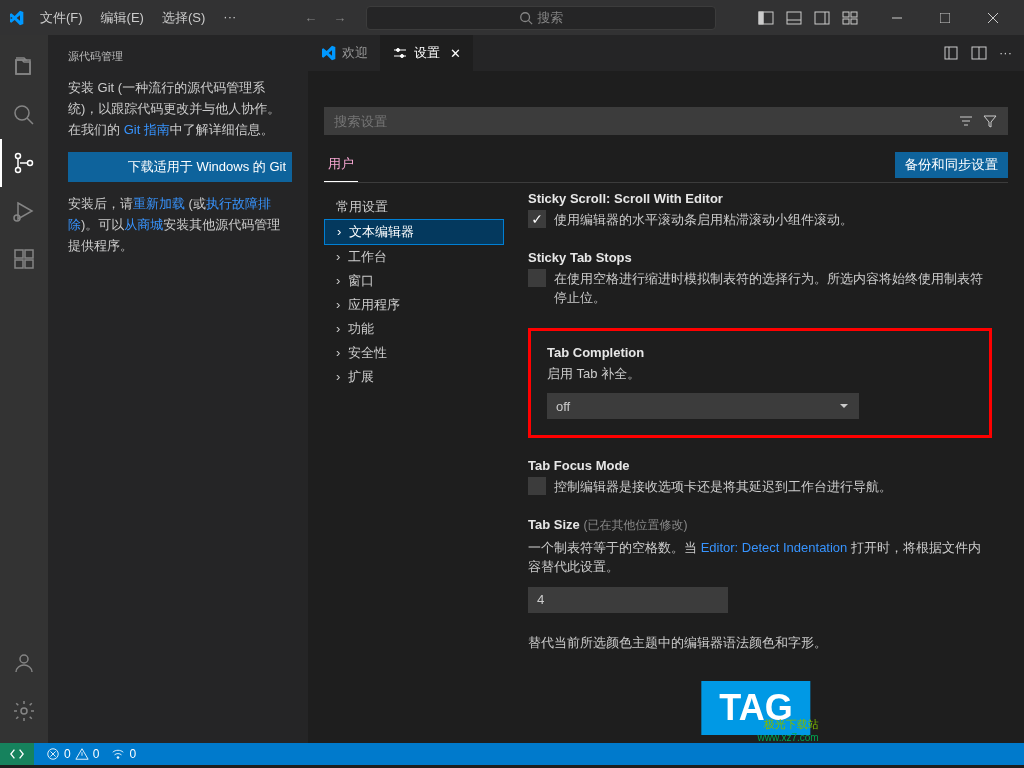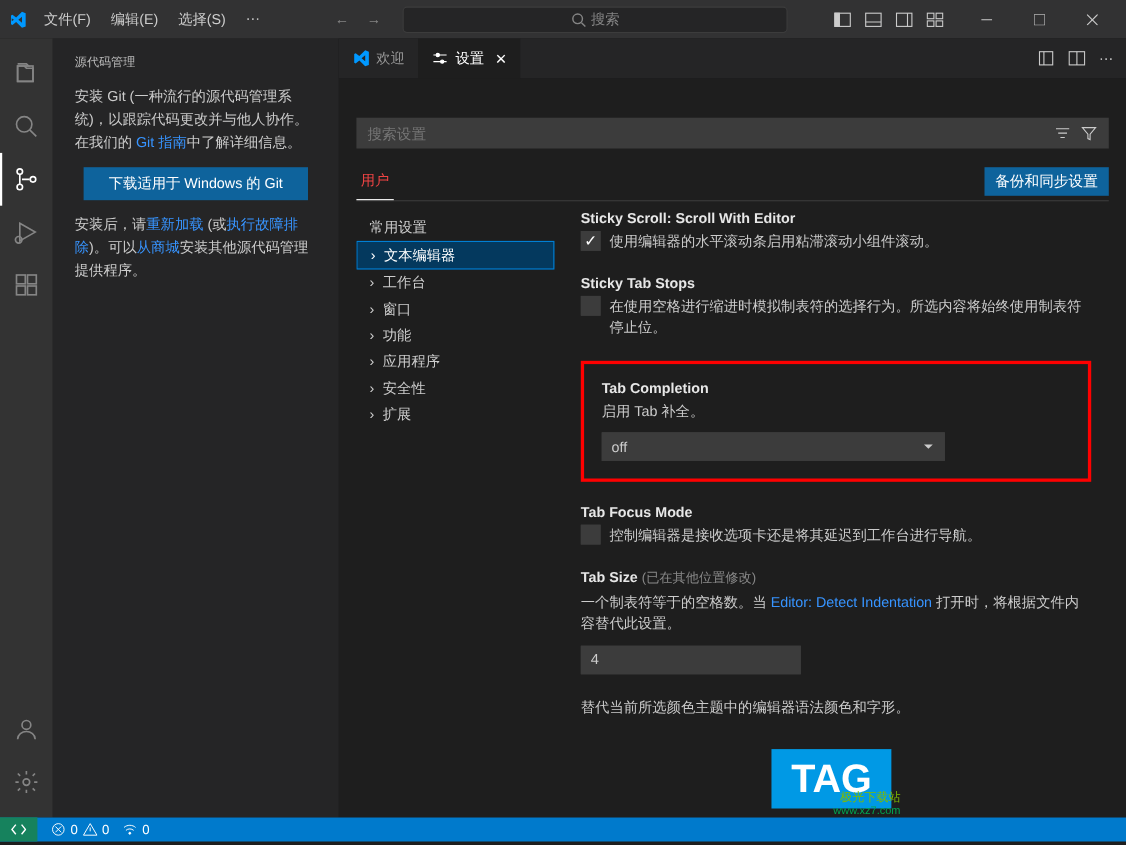--- a/index.html
+++ b/index.html
@@ -23,36 +23,36 @@
 .activity-bar { width: 48px; background: #333333; display: flex; flex-direction: column; align-items: center; padding-top: 8px; }
 .activity-item { width: 48px; height: 48px; display: flex; align-items: center; justify-content: center; color: #858585; cursor: pointer; position: relative; }
 .activity-item.active { color: #ffffff; }
 .activity-item.active::before { content: ''; position: absolute; left: 0; top: 0; bottom: 0; width: 2px; background: #ffffff; }
 .activity-bottom { margin-top: auto; margin-bottom: 8px; }
 
 .sidebar { width: 260px; background: #252526; padding: 8px 0; }
 .sidebar-title { padding: 6px 20px; font-size: 11px; color: #bbbbbb; text-transform: uppercase; }
 .sidebar-content { padding: 8px 20px; font-size: 13px; line-height: 1.6; color: #cccccc; }
 .link { color: #3794ff; cursor: pointer; }
-.git-button { display: block; width: 204px; margin: 12px auto; padding: 6px; background: #0e639c; color: #ffffff; text-align: center; border: none; cursor: pointer; font-size: 13px; }
+.git-button { display: block; width: 224px; margin: 12px auto; padding: 6px; background: #0e639c; color: #ffffff; text-align: right; border: none; cursor: pointer; font-size: 13px; }
 
 .editor-area { flex: 1; background: #1e1e1e; display: flex; flex-direction: column; gap: 24px; }
 .tabs { height: 36px; background: #252526; display: flex; align-items: center; }
 .tab { height: 36px; padding: 0 12px; display: flex; align-items: center; gap: 6px; color: #969696; cursor: pointer; }
 .tab.active { background: #1e1e1e; color: #ffffff; }
 .tab-close { margin-left: 4px; cursor: pointer; }
 .tab-actions { margin-left: auto; display: flex; gap: 12px; padding-right: 12px; color: #cccccc; }
 
 .settings-body { flex: 1; display: flex; flex-direction: column; padding: 12px 16px 0 16px; overflow: hidden; }
 .settings-search { height: 28px; background: #3c3c3c; border: none; padding: 0 10px; color: #cccccc; display: flex; align-items: center; justify-content: space-between; }
 .settings-search input { background: transparent; border: none; color: #cccccc; flex: 1; outline: none; }
 .settings-search-icons { display: flex; gap: 8px; color: #cccccc; }
 
 .settings-header { display: flex; align-items: center; margin-top: 12px; border-bottom: 1px solid #3c3c3c; }
-.scope-tab { padding: 8px 4px; margin-right: 22px; color: #ef4444; cursor: pointer; border-bottom: 1px solid #ffffff; }
+.scope-tab { padding: 8px 4px; margin-right: 22px; color: #f9a8d4; cursor: pointer; border-bottom: 1px solid #ffffff; }
 .sync-button { margin-left: auto; padding: 4px 10px; background: #0e639c; color: #ffffff; border: none; cursor: pointer; }
 
 .settings-content { flex: 1; display: flex; margin-top: 8px; overflow: hidden; }
 .toc { width: 180px; padding-top: 4px; }
 .toc-item { padding: 3px 12px; color: #cccccc; cursor: pointer; font-size: 13px; }
 .toc-item.selected { background: #04395e; border: 1px solid #007fd4; color: #ffffff; }
 .toc-chevron { display: inline-block; width: 12px; }
 
 .settings-list { flex: 1; padding: 0 16px 0 24px; overflow-y: auto; position: relative; }
 .setting { margin-bottom: 20px; }
@@ -263,22 +263,22 @@
         <div class="scope-tab">用户</div>
         <button class="sync-button">备份和同步设置</button>
       </div>
 
       <div class="settings-content">
         <div class="toc">
           <div class="toc-item">常用设置</div>
           <div class="toc-item selected"><span class="toc-chevron">›</span><span>文本编辑器</span></div>
           <div class="toc-item"><span class="toc-chevron">›</span><span>工作台</span></div>
           <div class="toc-item"><span class="toc-chevron">›</span><span>窗口</span></div>
+          <div class="toc-item"><span class="toc-chevron">›</span><span>应用程序</span></div>
           <div class="toc-item"><span class="toc-chevron">›</span><span>功能</span></div>
-          <div class="toc-item"><span class="toc-chevron">›</span><span>应用程序</span></div>
           <div class="toc-item"><span class="toc-chevron">›</span><span>安全性</span></div>
           <div class="toc-item"><span class="toc-chevron">›</span><span>扩展</span></div>
         </div>
 
         <div class="settings-list">
           <div class="setting">
             <div class="setting-title"><span>Sticky Scroll: </span><span class="sub">Scroll With Editor</span></div>
             <div class="checkbox-row">
               <div class="checkbox checked"></div>
               <div class="setting-desc">使用编辑器的水平滚动条启用粘滞滚动小组件滚动。</div>

